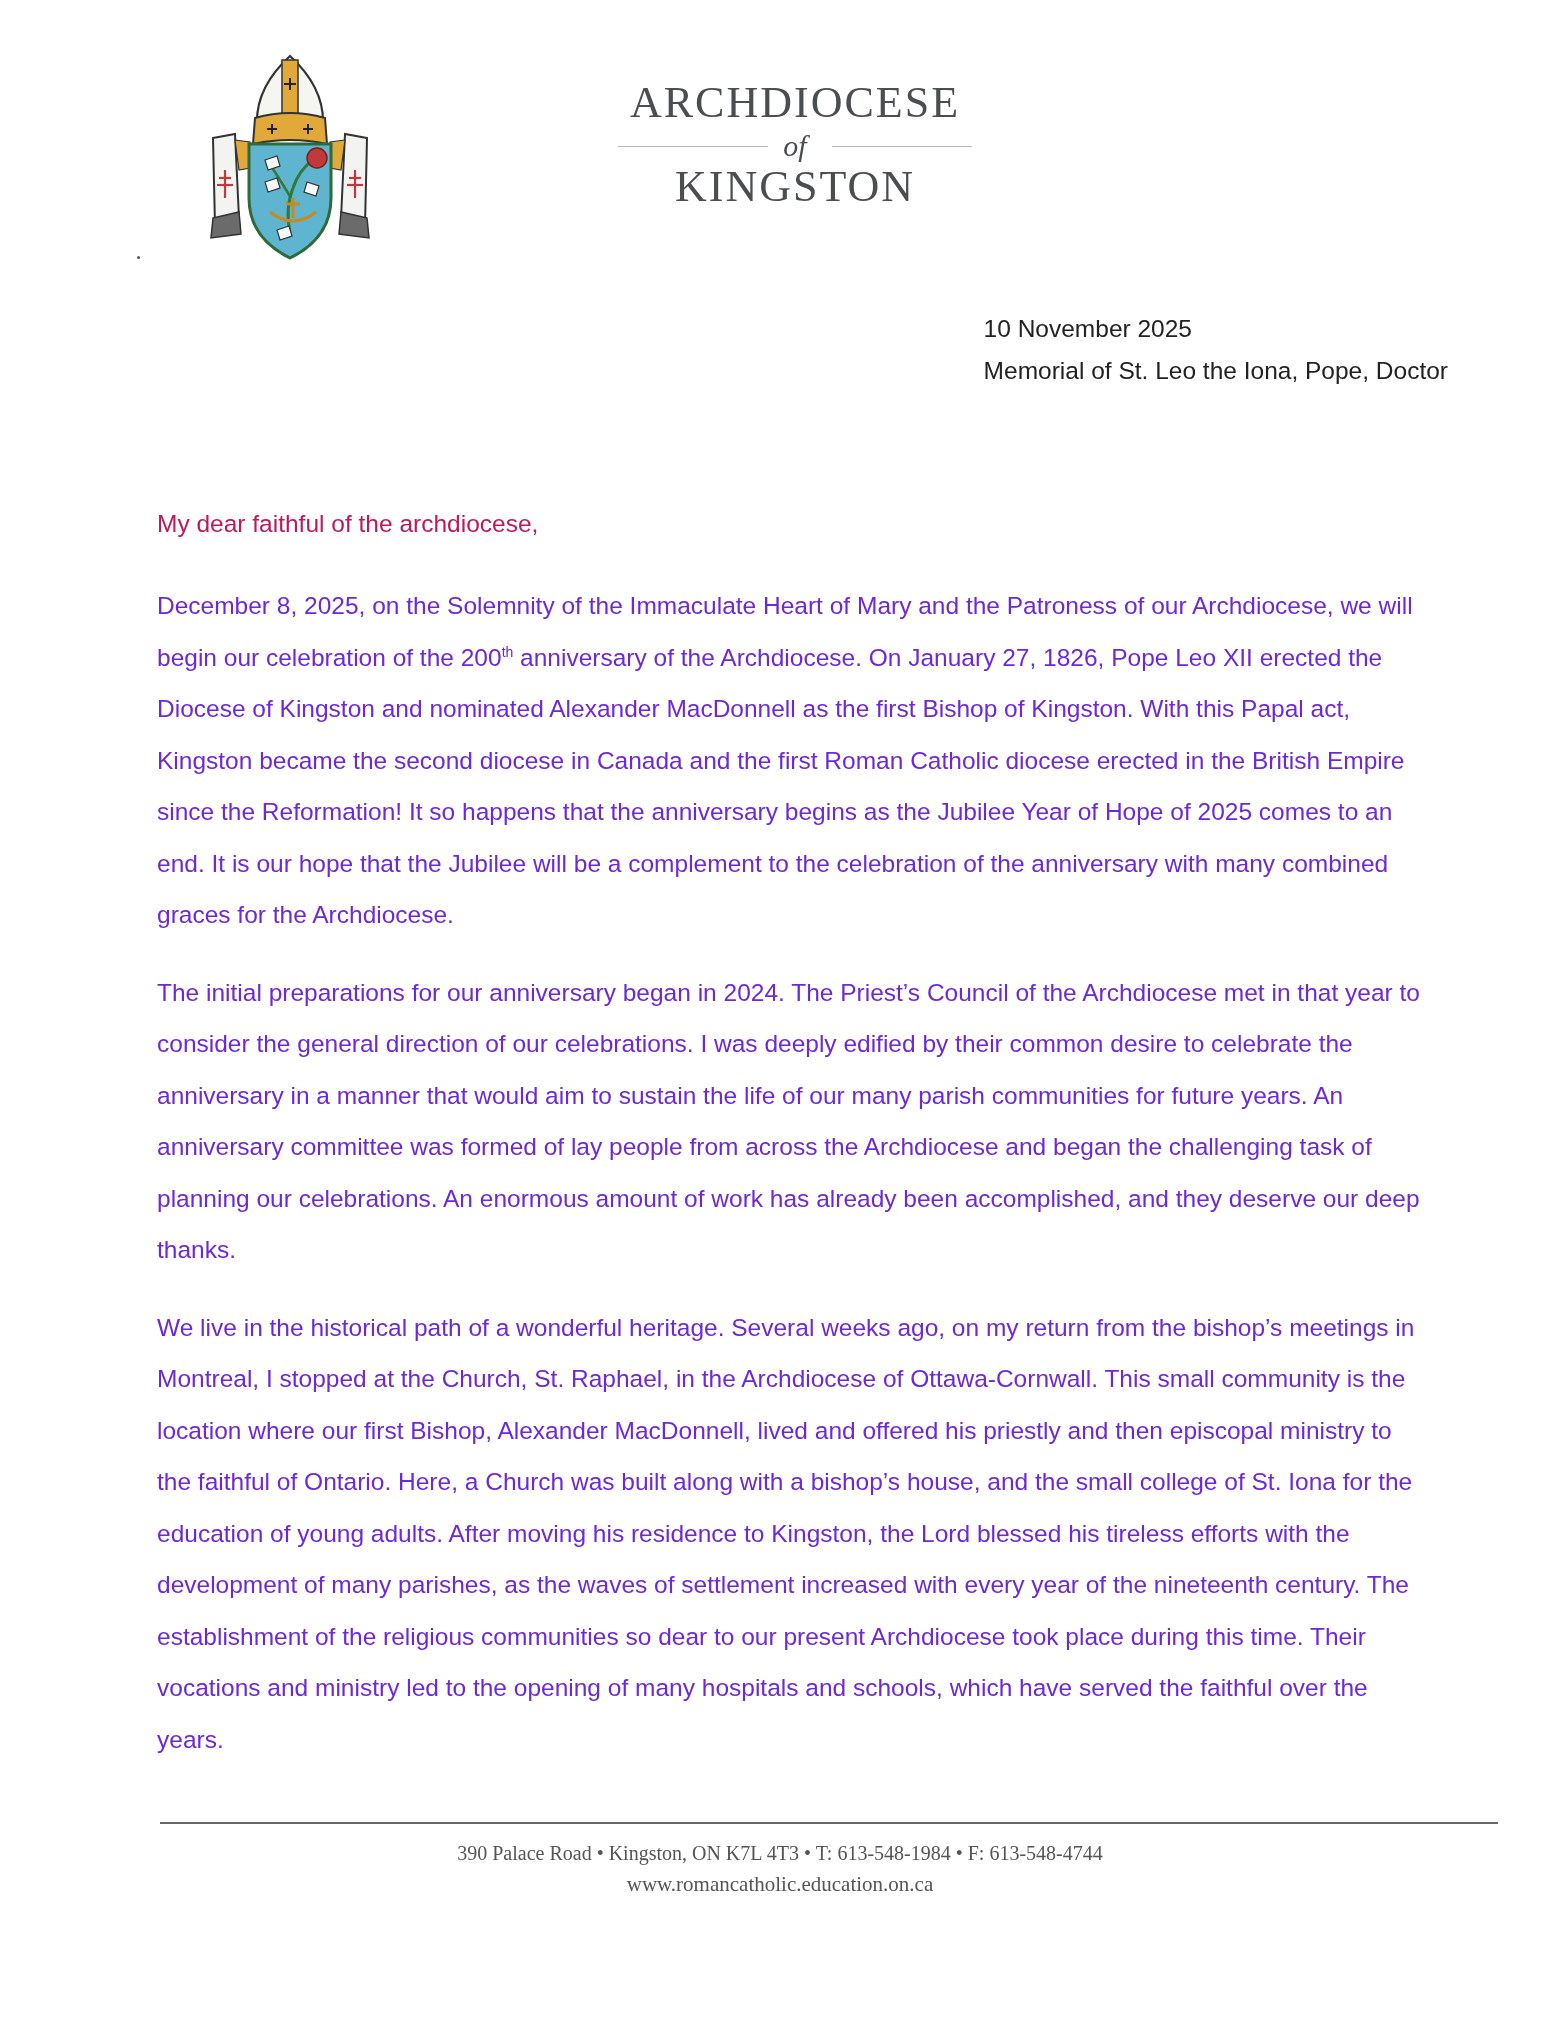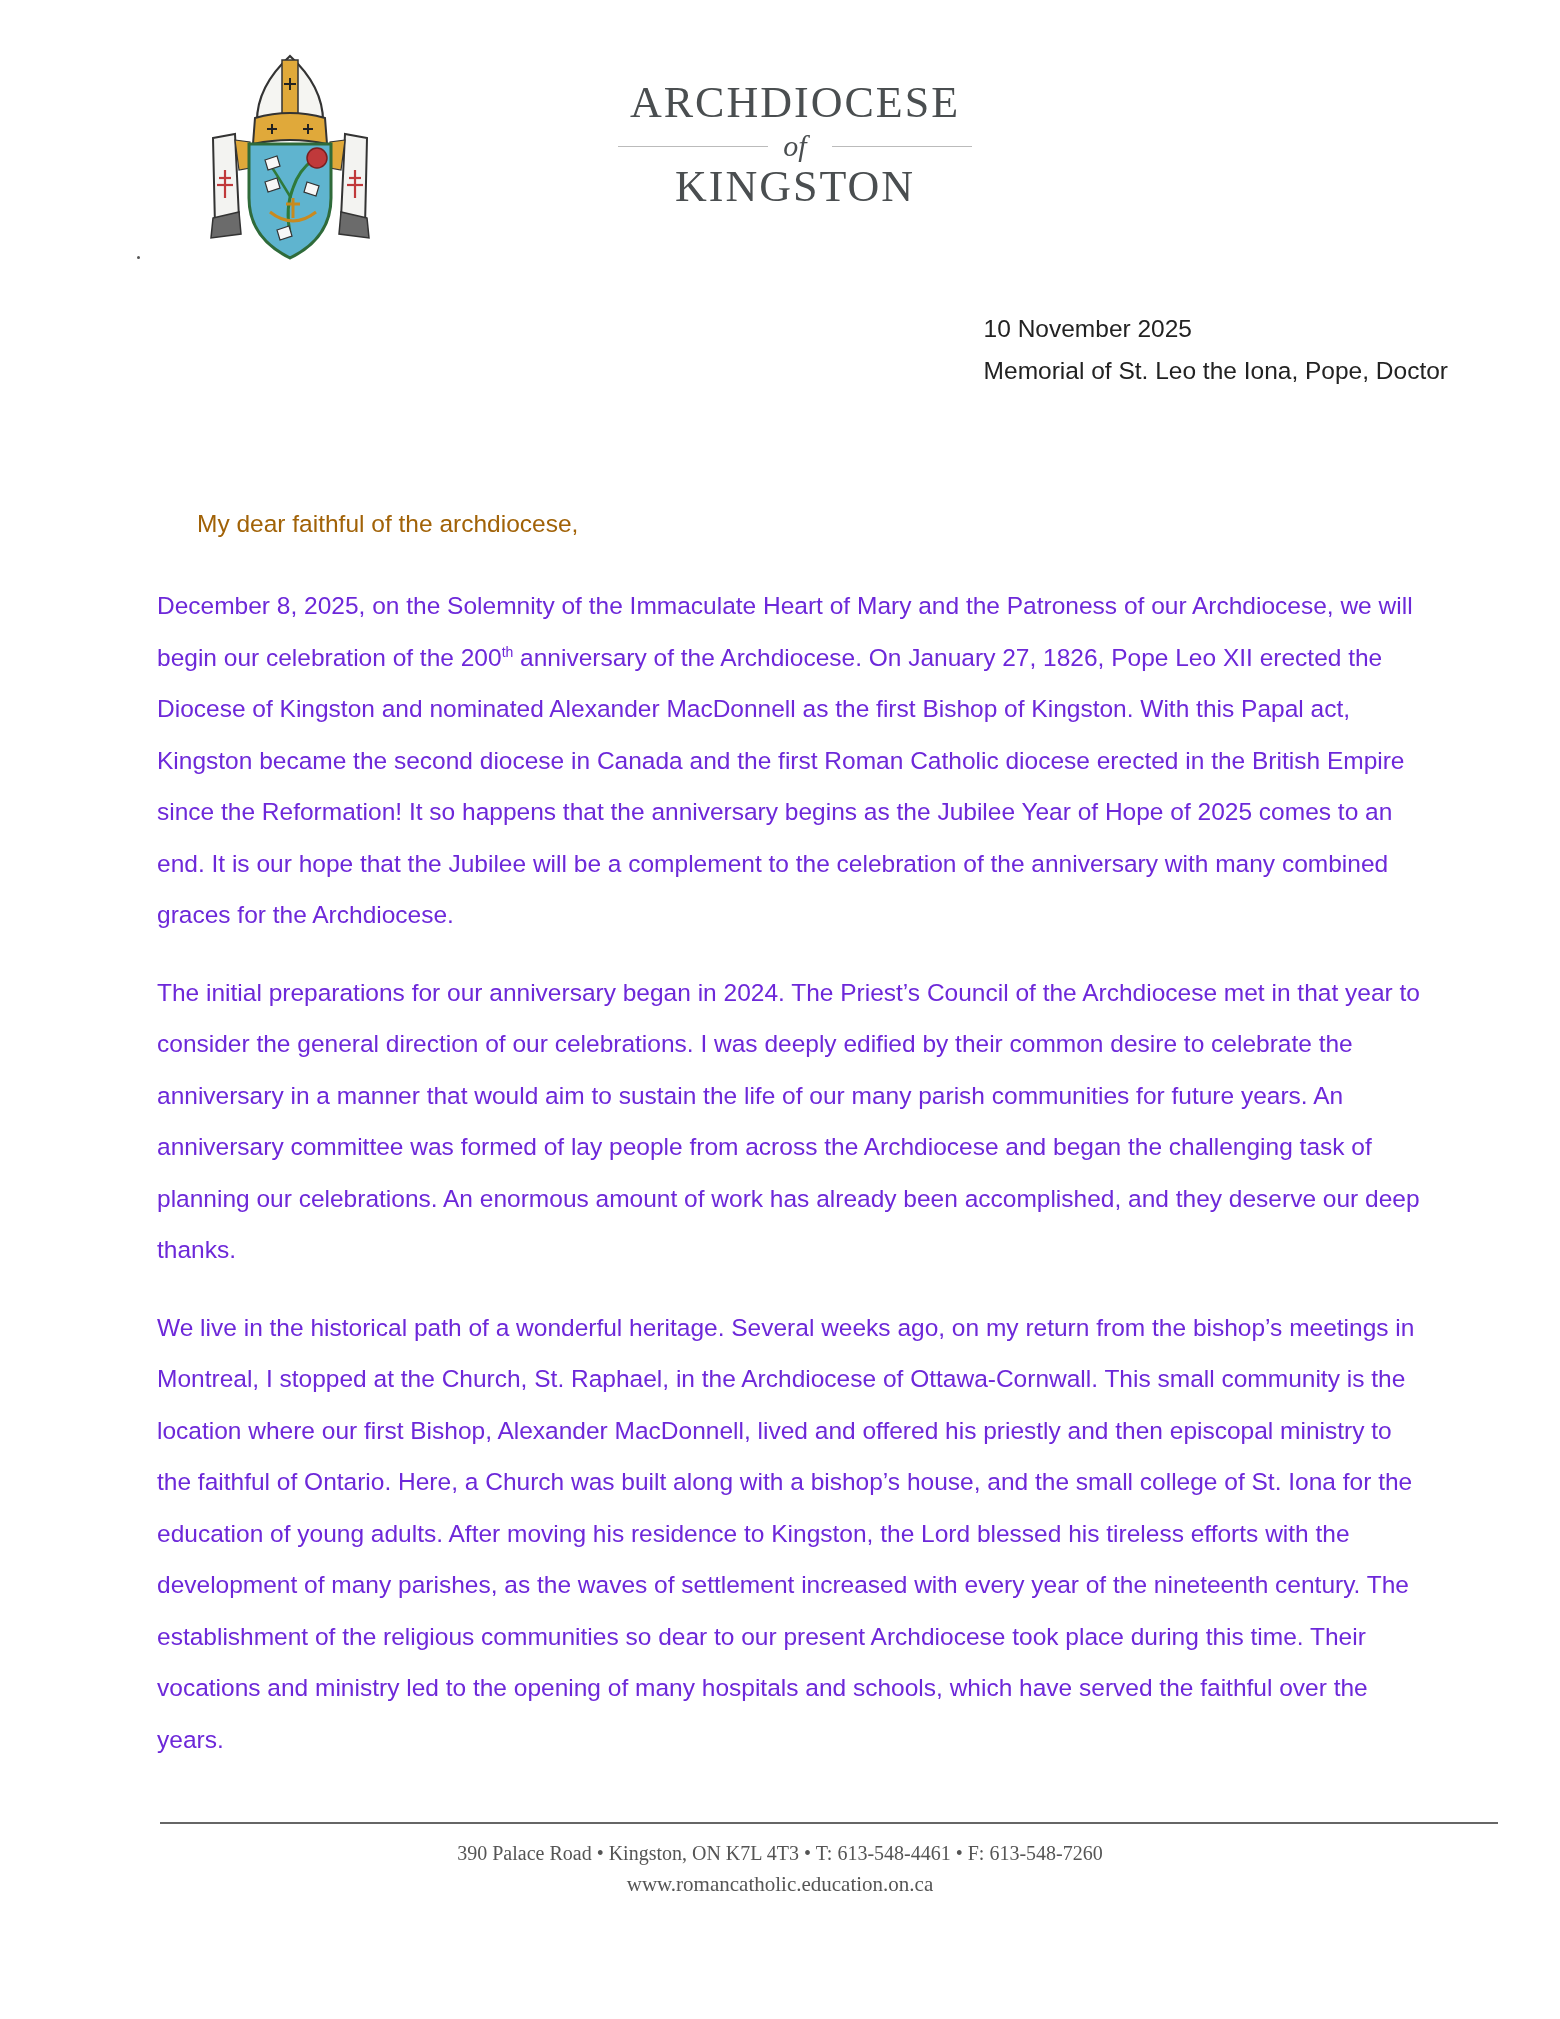--- a/index.html
+++ b/index.html
@@ -8,21 +8,21 @@
   .crest { position: absolute; left: 195px; top: 48px; width: 190px; height: 215px; }
   .masthead { position: absolute; left: 610px; top: 78px; width: 370px; text-align: center; font-family: "Liberation Serif", serif; color: #4a4e50; }
   .masthead .line1 { font-size: 44px; letter-spacing: 2px; line-height: 50px; }
   .masthead .of-row { position: relative; height: 36px; }
   .masthead .of-row .rule { position: absolute; top: 18px; height: 1px; background: #bbb; }
   .masthead .of-row .rule.l { left: 8px; width: 150px; }
   .masthead .of-row .rule.r { right: 8px; width: 140px; }
   .masthead .of-row .of { font-family: "Liberation Serif", serif; font-style: italic; font-size: 30px; line-height: 36px; color: #4a4e50; }
   .masthead .line2 { font-size: 44px; letter-spacing: 2px; line-height: 46px; }
   .dateblock { position: absolute; right: 128px; top: 308px; text-align: left; font-size: 24.5px; line-height: 42px; color: #222; }
-  .salutation { position: absolute; left: 157px; top: 510px; font-size: 24.5px; color: #a16207; margin-left: 40px; }
+  .salutation { position: absolute; left: 157px; top: 510px; font-size: 24.5px; color: #be185d; }
   .body { position: absolute; left: 157px; top: 580px; width: 1275px; font-size: 24.5px; line-height: 51.5px; color: #6d28d9; }
   .body p { margin: 0 0 26px 0; }
   .body sup { font-size: 14px; line-height: 0; }
   .footer-rule { position: absolute; left: 160px; top: 1822px; width: 1338px; height: 2px; background: #666; }
   .footer { position: absolute; left: 0; width: 1560px; top: 1838px; text-align: center; font-family: "Liberation Serif", serif; color: #555; }
   .footer .centre { font-size: 25px; line-height: 34px; }
   .footer .addr { font-size: 20px; line-height: 30px; }
   .footer .web { font-size: 21px; line-height: 32px; }
   .speck { position: absolute; left: 137px; top: 256px; width: 3px; height: 3px; background: #555; border-radius: 50%; }
 </style>
@@ -102,16 +102,16 @@
   <div class="salutation">My dear faithful of the archdiocese,</div>
 
   <div class="body">
     <p><span>December 8, 2025, on the Solemnity of the Immaculate Heart of Mary and the Patroness of our Archdiocese, we will begin our celebration of the 200</span><sup>th</sup><span> anniversary of the Archdiocese. On January 27, 1826, Pope Leo XII erected the Diocese of Kingston and nominated Alexander MacDonnell as the first Bishop of Kingston. With this Papal act, Kingston became the second diocese in Canada and the first Roman Catholic diocese erected in the British Empire since the Reformation! It so happens that the anniversary begins as the Jubilee Year of Hope of 2025 comes to an end. It is our hope that the Jubilee will be a complement to the celebration of the anniversary with many combined graces for the Archdiocese.</span></p>
     <p>The initial preparations for our anniversary began in 2024. The Priest’s Council of the Archdiocese met in that year to consider the general direction of our celebrations. I was deeply edified by their common desire to celebrate the anniversary in a manner that would aim to sustain the life of our many parish communities for future years. An anniversary committee was formed of lay people from across the Archdiocese and began the challenging task of planning our celebrations. An enormous amount of work has already been accomplished, and they deserve our deep thanks.</p>
     <p>We live in the historical path of a wonderful heritage. Several weeks ago, on my return from the bishop’s meetings in Montreal, I stopped at the Church, St. Raphael, in the Archdiocese of Ottawa-Cornwall. This small community is the location where our first Bishop, Alexander MacDonnell, lived and offered his priestly and then episcopal ministry to the faithful of Ontario. Here, a Church was built along with a bishop’s house, and the small college of St. Iona for the education of young adults. After moving his residence to Kingston, the Lord blessed his tireless efforts with the development of many parishes, as the waves of settlement increased with every year of the nineteenth century. The establishment of the religious communities so dear to our present Archdiocese took place during this time. Their vocations and ministry led to the opening of many hospitals and schools, which have served the faithful over the years.</p>
   </div>
 
   <div class="footer-rule"></div>
   <div class="footer">
-    <div class="addr">390 Palace Road • Kingston, ON K7L 4T3 • T:  613-548-4461 • F:  613-548-7260</div>
+    <div class="addr">390 Palace Road • Kingston, ON K7L 4T3 • T:  613-548-1984 • F:  613-548-4744</div>
     <div class="web">www.romancatholic.education.on.ca</div>
   </div>
 </div>
 
 </body></html>

